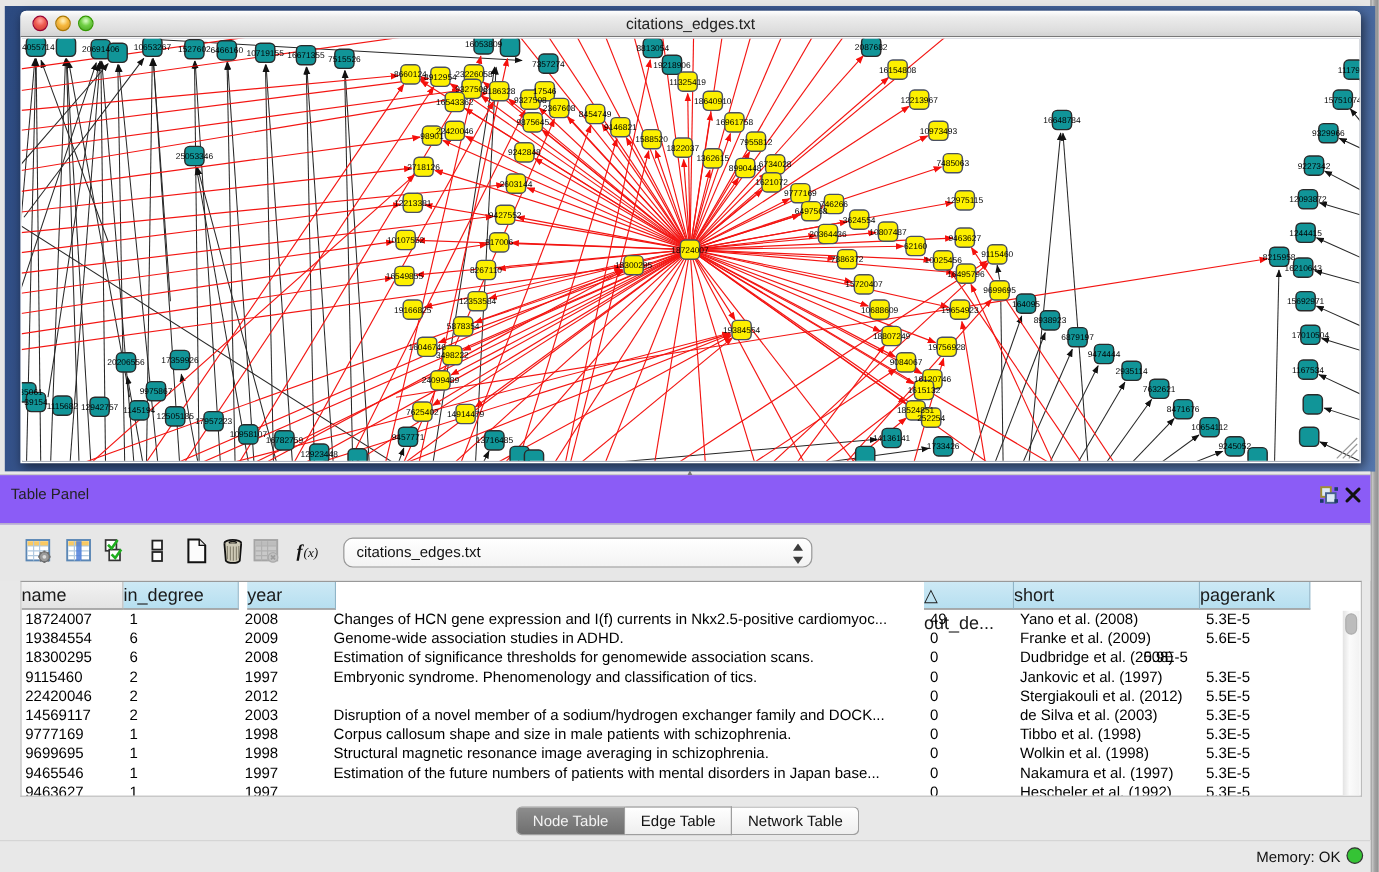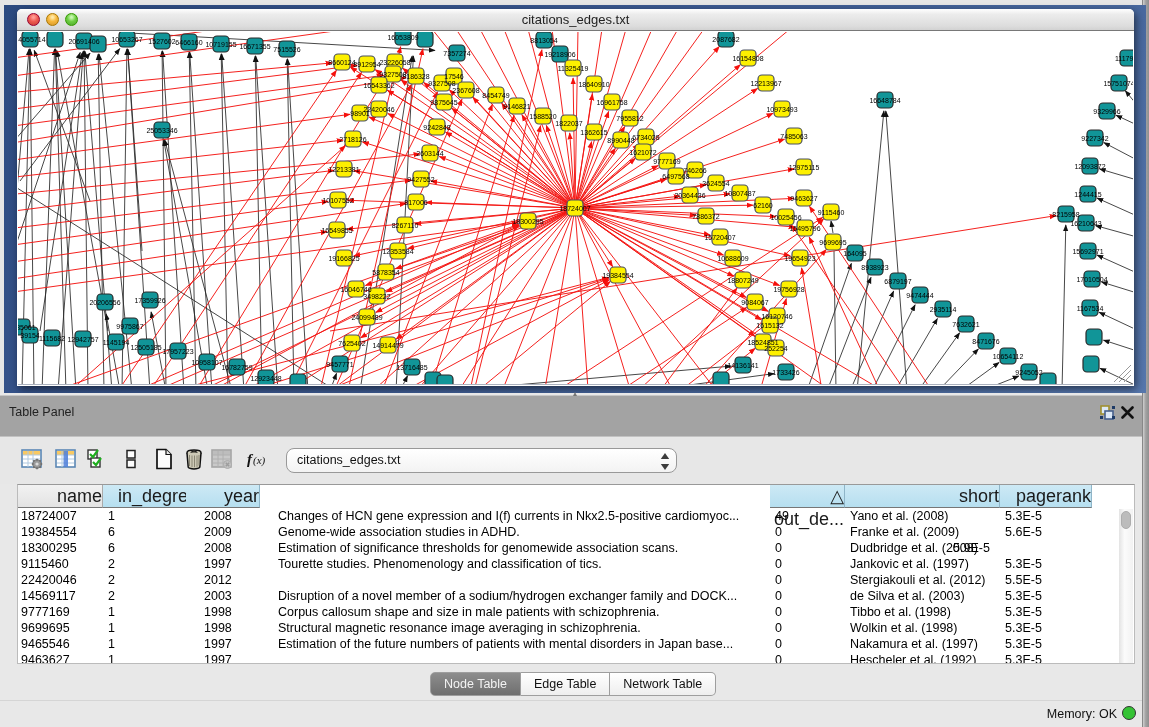--- a/index.html
+++ b/index.html
@@ -15,32 +15,32 @@
   background:linear-gradient(#ffffff,#ececec 25%,#dddddd 80%,#d2d2d2);
   border-bottom:1px solid #787878}
 #tbar .ti{position:absolute;left:0;right:0;top:3px;text-align:center;font-size:13px;color:#222}
 .tl{position:absolute;top:4px;width:13px;height:13px;border-radius:50%}
 #tl1{left:10px;background:radial-gradient(circle at 50% 30%,#ff9d96 8%,#ee5a50 45%,#c33b33);border:1px solid #903;}
 #tl2{left:29px;background:radial-gradient(circle at 50% 30%,#ffe9a8 8%,#f6b73c 45%,#d3932a);border:1px solid #a70;}
 #tl3{left:48px;background:radial-gradient(circle at 50% 30%,#c9f7b2 8%,#6fcf43 45%,#4ba32a);border:1px solid #390;}
 #canvas{position:absolute;left:1px;top:23px;width:1115px;height:353px;background:#fff;overflow:hidden;box-shadow:inset 0 0 0 1px rgba(70,85,110,.45)}
 
 #panel{position:absolute;left:0;top:393px;width:1142px;height:334px;background:#e8e8e8;z-index:3}
-#ptitle{position:absolute;left:0;top:2px;width:100%;height:42px;background:#a3a3a3;
+#ptitle{position:absolute;left:0;top:2px;width:100%;height:42px;background:#8b5cf6;
   border-top:1px solid #c8c8c8;border-bottom:1px solid #c2c2c2}
 #ptitle .t{position:absolute;left:9px;top:9px;font-size:12.5px;color:#222}
 #pgrow{position:absolute;top:-2px;left:567px;width:16px;height:6px;font-size:8px;color:#777;line-height:6px;text-align:center;z-index:5}
 #toolbar{position:absolute;left:0;top:45px;width:100%;height:46px;background:#e7e7e7}
 .ic{position:absolute;top:10px;width:22px;height:22px}
 #dd{position:absolute;left:286px;top:10px;width:391px;height:25px;background:linear-gradient(#fff,#f3f3f3);
   border:1px solid #999;border-radius:8px;font-size:12.5px;color:#111;line-height:23px;padding-left:10px}
 
 #tbl{position:absolute;left:17px;top:91px;width:1118px;height:180px;background:#fff;border:1px solid #bbb;border-top:1px solid #999;overflow:hidden}
 .hd{position:absolute;top:0;height:23px;background:linear-gradient(#cde9f5,#b6dff0);border-right:1px solid #8fb5c8;
-  font-size:18px;color:#1a1a1a;text-align:right;line-height:23px;border-bottom:1px solid #777}
+  font-size:15px;color:#1a1a1a;text-align:left;line-height:23px;border-bottom:1px solid #777}
 .hd.gray{background:linear-gradient(#f2f2f2,#e3e3e3);border-right:1px solid #aaa}
 .row{position:absolute;left:0;width:1101px;height:16px;font-size:12.5px;color:#000;white-space:nowrap}
 .c{position:absolute;top:0;height:16px;line-height:15px;overflow:hidden}
 #vsb{position:absolute;left:1101px;top:24px;width:14px;height:154px;background:linear-gradient(90deg,#e3e3e3,#fbfbfb 40%,#f2f2f2)}
 #vsb .th{position:absolute;left:2px;top:2px;width:10px;height:18px;border-radius:5px;background:#bcbcbc;border:1px solid #adadad}
 
 #tabs{position:absolute;left:430px;top:279px;height:24px;display:flex}
 .tab{height:24px;font-size:12.5px;line-height:22px;padding:0 13px;background:linear-gradient(#fff,#eee);
   border:1px solid #9e9e9e;border-left:none;color:#111}
 .tab.first{border-left:1px solid #9e9e9e;border-radius:5px 0 0 5px}
@@ -634,21 +634,21 @@
         <text x="7" y="16" font-family="Liberation Serif, serif" font-style="italic" font-size="11" fill="#111">(x)</text>
       </svg>
     <div id="dd">citations_edges.txt<svg width="10" height="17" viewBox="0 0 10 17" style="position:absolute;right:6px;top:4px">
           <path d="M5,0 L9.2,6 H0.8 z" fill="#3c3c3c"></path>
           <path d="M5,17 L9.2,11 H0.8 z" fill="#3c3c3c"></path>
         </svg></div>
   </div>
   <div id="tbl">
       <div class="hd gray" style="left:0px;width:85px">name</div>
 <div class="hd" style="left:85px;width:96px">in_degree</div>
-<div class="hd" style="left:168px;width:74px">year</div>
+<div class="hd" style="left:188px;width:74px">year</div>
 <div class="hd" style="left:752px;width:75px">△ out_de...</div>
 <div class="hd" style="left:827px;width:155px">short</div>
 <div class="hd" style="left:982px;width:92px">pagerank</div>
 <div class="row" style="top:24px">
         <div class="c" style="left:0px;width:85px;padding-left:3px">18724007</div>
         <div class="c" style="left:85px;width:96px;padding-left:5px">1</div>
         <div class="c" style="left:181px;width:74px;padding-left:5px">2008</div>
         <div class="c" style="left:255px;width:497px;padding-left:5px">Changes of HCN gene expression and I(f) currents in Nkx2.5-positive cardiomyoc...</div>
         <div class="c" style="left:752px;width:75px;padding-left:5px">49</div>
         <div class="c" style="left:827px;width:155px;padding-left:5px">Yano et al. (2008)</div>
@@ -669,21 +669,21 @@
         <div class="c" style="left:181px;width:74px;padding-left:5px">2008</div>
         <div class="c" style="left:255px;width:497px;padding-left:5px">Estimation of significance thresholds for genomewide association scans.</div>
         <div class="c" style="left:752px;width:75px;padding-left:5px">0</div>
         <div class="c" style="left:827px;width:155px;padding-left:5px">Dudbridge et al. (2008)</div>
         <div class="c" style="left:930px;width:92px;padding-left:5px">5.9E-5</div>
       </div>
 <div class="row" style="top:72px">
         <div class="c" style="left:0px;width:85px;padding-left:3px">9115460</div>
         <div class="c" style="left:85px;width:96px;padding-left:5px">2</div>
         <div class="c" style="left:181px;width:74px;padding-left:5px">1997</div>
-        <div class="c" style="left:255px;width:497px;padding-left:5px">Tourette studies. Phenomenology and classification of tics.</div>
+        <div class="c" style="left:255px;width:497px;padding-left:5px">Embryonic syndrome. Phenomenology and classification of tics.</div>
         <div class="c" style="left:752px;width:75px;padding-left:5px">0</div>
         <div class="c" style="left:827px;width:155px;padding-left:5px">Jankovic et al. (1997)</div>
         <div class="c" style="left:982px;width:92px;padding-left:5px">5.3E-5</div>
       </div>
 <div class="row" style="top:88px">
         <div class="c" style="left:0px;width:85px;padding-left:3px">22420046</div>
         <div class="c" style="left:85px;width:96px;padding-left:5px">2</div>
         <div class="c" style="left:181px;width:74px;padding-left:5px">2012</div>
         <div class="c" style="left:752px;width:75px;padding-left:5px">0</div>
         <div class="c" style="left:827px;width:155px;padding-left:5px">Stergiakouli et al. (2012)</div>

